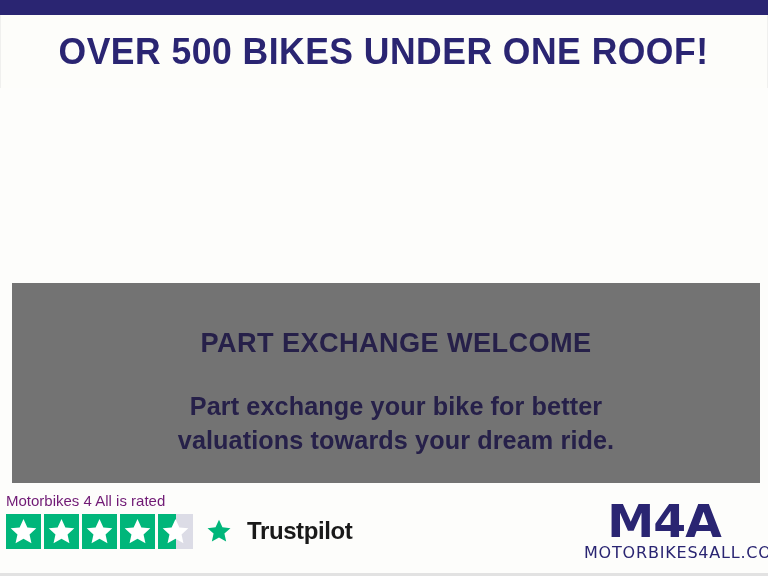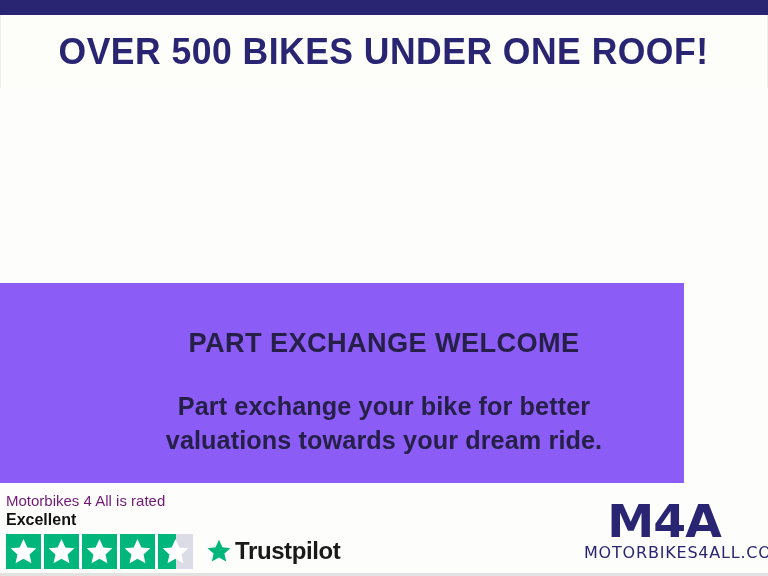--- a/index.html
+++ b/index.html
@@ -72,24 +72,24 @@
     transform: scaleX(0.97);
   }
   .navy-lines .asterisk {
     font-size: 19px;
     vertical-align: 2px;
   }
 
   
   .px-block {
     position: absolute;
-    left: 0; top: 283px;
-    width: 684px;
+    left: 12px; top: 283px;
+    width: 748px;
     height: 200px;
-    background: #8b5cf6;
+    background: #737373;
   }
   .px-heading {
     position: absolute;
     left: 0; top: 44px;
     width: 768px;
     text-align: center;
     color: #262049;
     font-size: 28px;
     font-weight: bold;
     letter-spacing: 0.4px;
@@ -171,20 +171,21 @@
     background: #00b67a;
   }
   .tp-star svg {
     position: absolute;
     left: 3px; top: 3px;
   }
   .tp-logo {
     display: flex;
     align-items: center;
     margin-left: 13px;
+    gap: 12px;
   }
   .tp-logo-name {
     color: #191919;
     font-size: 24px;
     font-weight: bold;
     letter-spacing: -0.4px;
     margin-left: 3px;
   }
 
   
@@ -231,21 +232,20 @@
     <div class="px-body">
       <div>Part exchange your bike for better</div>
       <div>valuations towards your dream ride.</div>
     </div>
   </div>
 
   <div class="footer">
 
     <div class="trustpilot">
       <div class="tp-rated">Motorbikes 4 All is rated</div>
-      <div class="tp-excellent">Excellent</div>
 
       <div class="tp-row">
         <div class="tp-stars">
           <div class="tp-star">
             <svg width="29" height="29" viewBox="0 0 24 24">
                 <polygon fill="#ffffff" points="12,1.6 15.2,8.6 22.6,9.4 17,14.4 18.6,21.8 12,18 5.4,21.8 7,14.4 1.4,9.4 8.8,8.6"></polygon>
               </svg>
           </div>
           <div class="tp-star">
             <svg width="29" height="29" viewBox="0 0 24 24">

